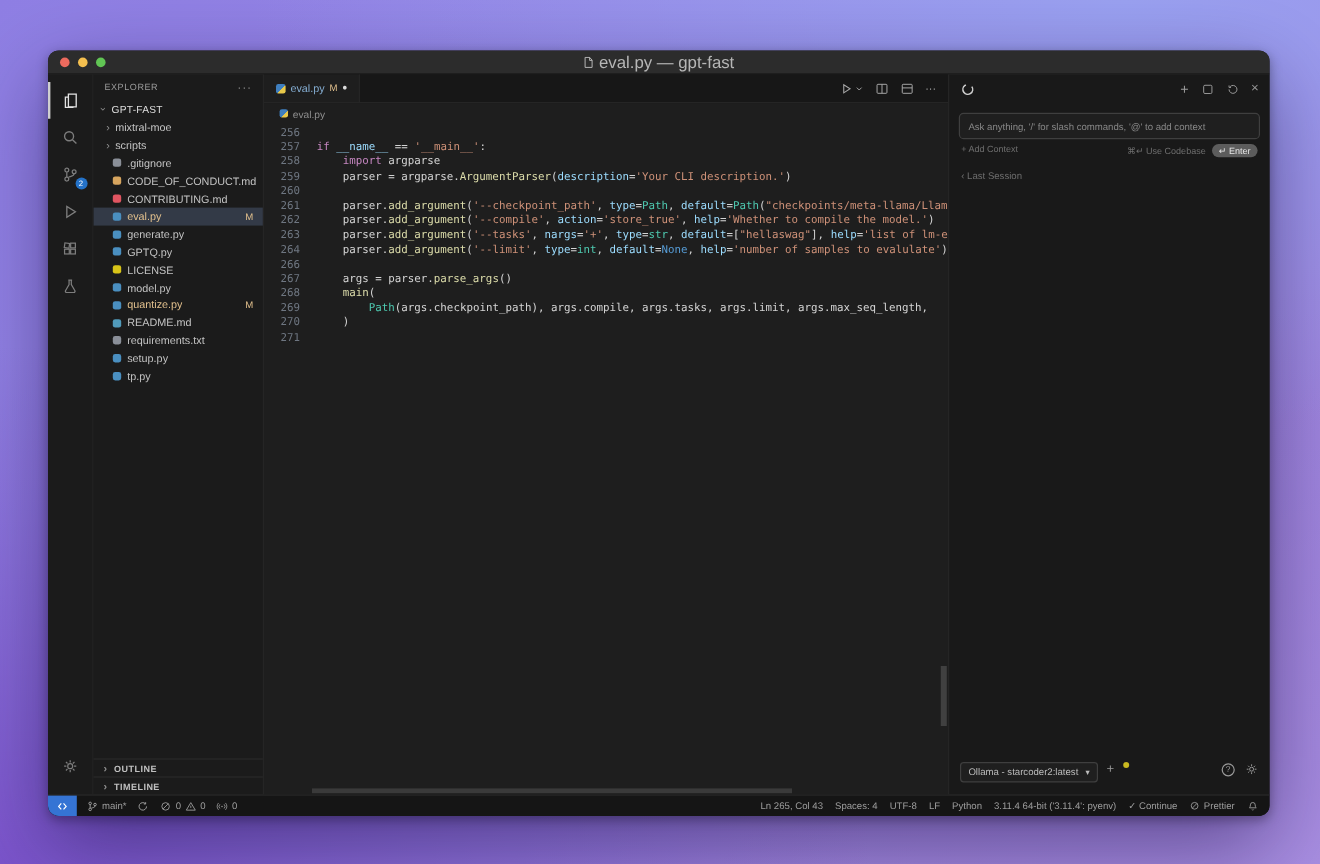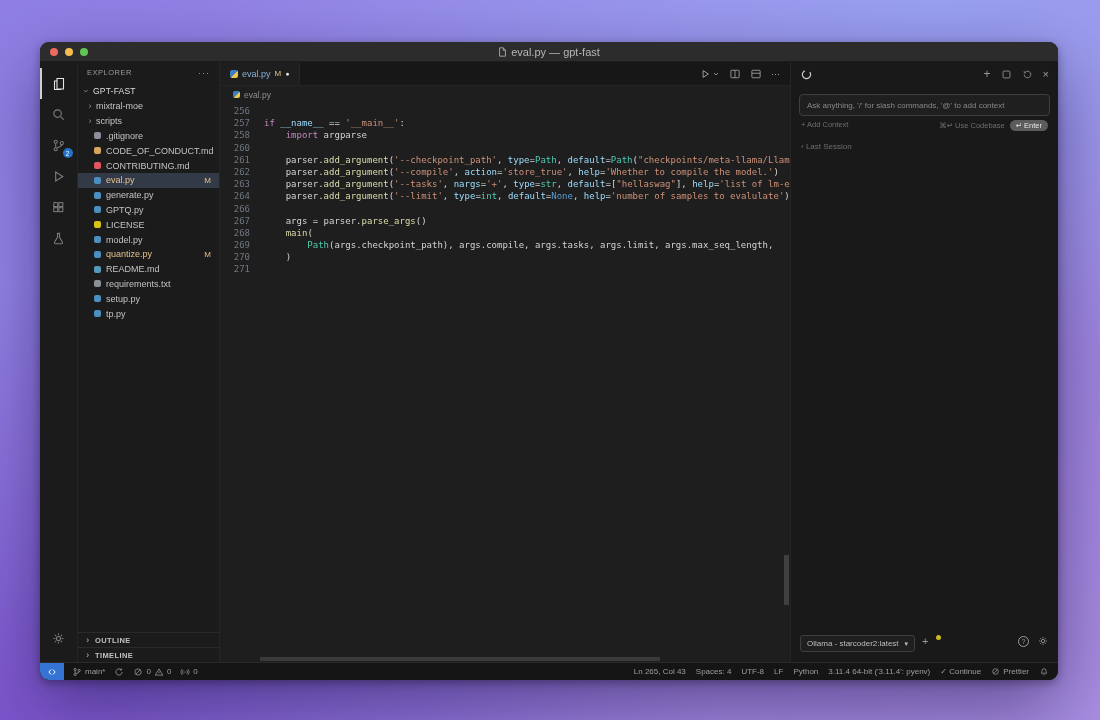--- a/index.html
+++ b/index.html
@@ -13,21 +13,21 @@
       linear-gradient(135deg,#8f7fe4 0%, #998ae9 45%, #a18ae2 72%, #9b7cd8 100%);
   }
   .window{position:absolute;left:40px;top:42px;width:1018px;height:638px;border-radius:9px;overflow:hidden;
     background:#1e1e1e;display:flex;flex-direction:column;color:#ccc;font-size:9px;
     box-shadow:0 25px 70px rgba(25,12,70,.5), 0 3px 10px rgba(0,0,0,.35);}
   
   .titlebar{height:20px;background:#2c2c2c;border-bottom:1px solid #1c1c1c;display:flex;align-items:center;position:relative;flex:0 0 auto}
   .traffic{display:flex;gap:7px;margin-left:10px;z-index:2}
   .light{width:8px;height:8px;border-radius:50%}
   .light.red{background:#ec6a5e}.light.yellow{background:#f4bf4f}.light.green{background:#61c554}
-  .title{position:absolute;left:0;right:0;display:flex;justify-content:center;align-items:center;gap:4px;color:#b6b6b6;font-size:11px}
+  .title{position:absolute;left:0;right:0;display:flex;justify-content:center;align-items:center;gap:4px;color:#b6b6b6;font-size:14px}
   
   .main{flex:1;display:flex;min-height:0}
   
   .activitybar{width:38px;background:#1b1b1b;border-right:1px solid #252525;display:flex;flex-direction:column;align-items:center;padding-top:6px}
   .act-item{width:38px;height:31px;display:flex;align-items:center;justify-content:center;position:relative;color:#7d7d7d}
   .act-item.active{color:#e3e3e3;box-shadow:inset 2px 0 0 #cfcfcf}
   .act-badge{position:absolute;right:5px;bottom:3px;background:#2472c8;color:#fff;font-size:6.5px;min-width:10px;height:10px;border-radius:5px;display:flex;align-items:center;justify-content:center;padding:0 2px}
   .act-spacer{flex:1}
   .act-bottom{margin-bottom:8px}
   
@@ -277,20 +277,21 @@
         </div>
         <div class="breadcrumb">
           <span class="pyicon" style="width:7px;height:7px"></span>
           <span>eval.py</span>
         </div>
         <div class="code-area">
           <div id="code-lines">
               <div class="code-line"><span class="line-num">256</span><span class="line-content"></span></div>
               <div class="code-line"><span class="line-num">257</span><span class="line-content"><span class="tok-k">if</span><span class="tok-p"> </span><span class="tok-v">__name__</span><span class="tok-p"> == </span><span class="tok-s">'__main__'</span><span class="tok-p">:</span></span></div>
               <div class="code-line"><span class="line-num">258</span><span class="line-content"><span class="tok-p">    </span><span class="tok-k">import</span><span class="tok-p"> argparse</span></span></div>
+              <div class="code-line"><span class="line-num">259</span><span class="line-content"><span class="tok-p">    parser = argparse.</span><span class="tok-f">ArgumentParser</span><span class="tok-p">(</span><span class="tok-v">description</span><span class="tok-p">=</span><span class="tok-s">'Your CLI description.'</span><span class="tok-p">)</span></span></div>
               <div class="code-line"><span class="line-num">260</span><span class="line-content"></span></div>
               <div class="code-line"><span class="line-num">261</span><span class="line-content"><span class="tok-p">    parser.</span><span class="tok-f">add_argument</span><span class="tok-p">(</span><span class="tok-s">'--checkpoint_path'</span><span class="tok-p">, </span><span class="tok-v">type</span><span class="tok-p">=</span><span class="tok-t">Path</span><span class="tok-p">, </span><span class="tok-v">default</span><span class="tok-p">=</span><span class="tok-t">Path</span><span class="tok-p">(</span><span class="tok-s">"checkpoints/meta-llama/Llama-2-7b-cha</span></span></div>
               <div class="code-line"><span class="line-num">262</span><span class="line-content"><span class="tok-p">    parser.</span><span class="tok-f">add_argument</span><span class="tok-p">(</span><span class="tok-s">'--compile'</span><span class="tok-p">, </span><span class="tok-v">action</span><span class="tok-p">=</span><span class="tok-s">'store_true'</span><span class="tok-p">, </span><span class="tok-v">help</span><span class="tok-p">=</span><span class="tok-s">'Whether to compile the model.'</span><span class="tok-p">)</span></span></div>
               <div class="code-line"><span class="line-num">263</span><span class="line-content"><span class="tok-p">    parser.</span><span class="tok-f">add_argument</span><span class="tok-p">(</span><span class="tok-s">'--tasks'</span><span class="tok-p">, </span><span class="tok-v">nargs</span><span class="tok-p">=</span><span class="tok-s">'+'</span><span class="tok-p">, </span><span class="tok-v">type</span><span class="tok-p">=</span><span class="tok-t">str</span><span class="tok-p">, </span><span class="tok-v">default</span><span class="tok-p">=[</span><span class="tok-s">"hellaswag"</span><span class="tok-p">], </span><span class="tok-v">help</span><span class="tok-p">=</span><span class="tok-s">'list of lm-eluther tas</span></span></div>
               <div class="code-line"><span class="line-num">264</span><span class="line-content"><span class="tok-p">    parser.</span><span class="tok-f">add_argument</span><span class="tok-p">(</span><span class="tok-s">'--limit'</span><span class="tok-p">, </span><span class="tok-v">type</span><span class="tok-p">=</span><span class="tok-t">int</span><span class="tok-p">, </span><span class="tok-v">default</span><span class="tok-p">=</span><span class="tok-n">None</span><span class="tok-p">, </span><span class="tok-v">help</span><span class="tok-p">=</span><span class="tok-s">'number of samples to evalulate'</span><span class="tok-p">)</span></span></div>
               <div class="code-line"><span class="line-num">266</span><span class="line-content"></span></div>
               <div class="code-line"><span class="line-num">267</span><span class="line-content"><span class="tok-p">    args = parser.</span><span class="tok-f">parse_args</span><span class="tok-p">()</span></span></div>
               <div class="code-line"><span class="line-num">268</span><span class="line-content"><span class="tok-p">    </span><span class="tok-f">main</span><span class="tok-p">(</span></span></div>
               <div class="code-line"><span class="line-num">269</span><span class="line-content"><span class="tok-p">        </span><span class="tok-t">Path</span><span class="tok-p">(args.checkpoint_path), args.compile, args.tasks, args.limit, args.max_seq_length,</span></span></div>
               <div class="code-line"><span class="line-num">270</span><span class="line-content"><span class="tok-p">    )</span></span></div>

